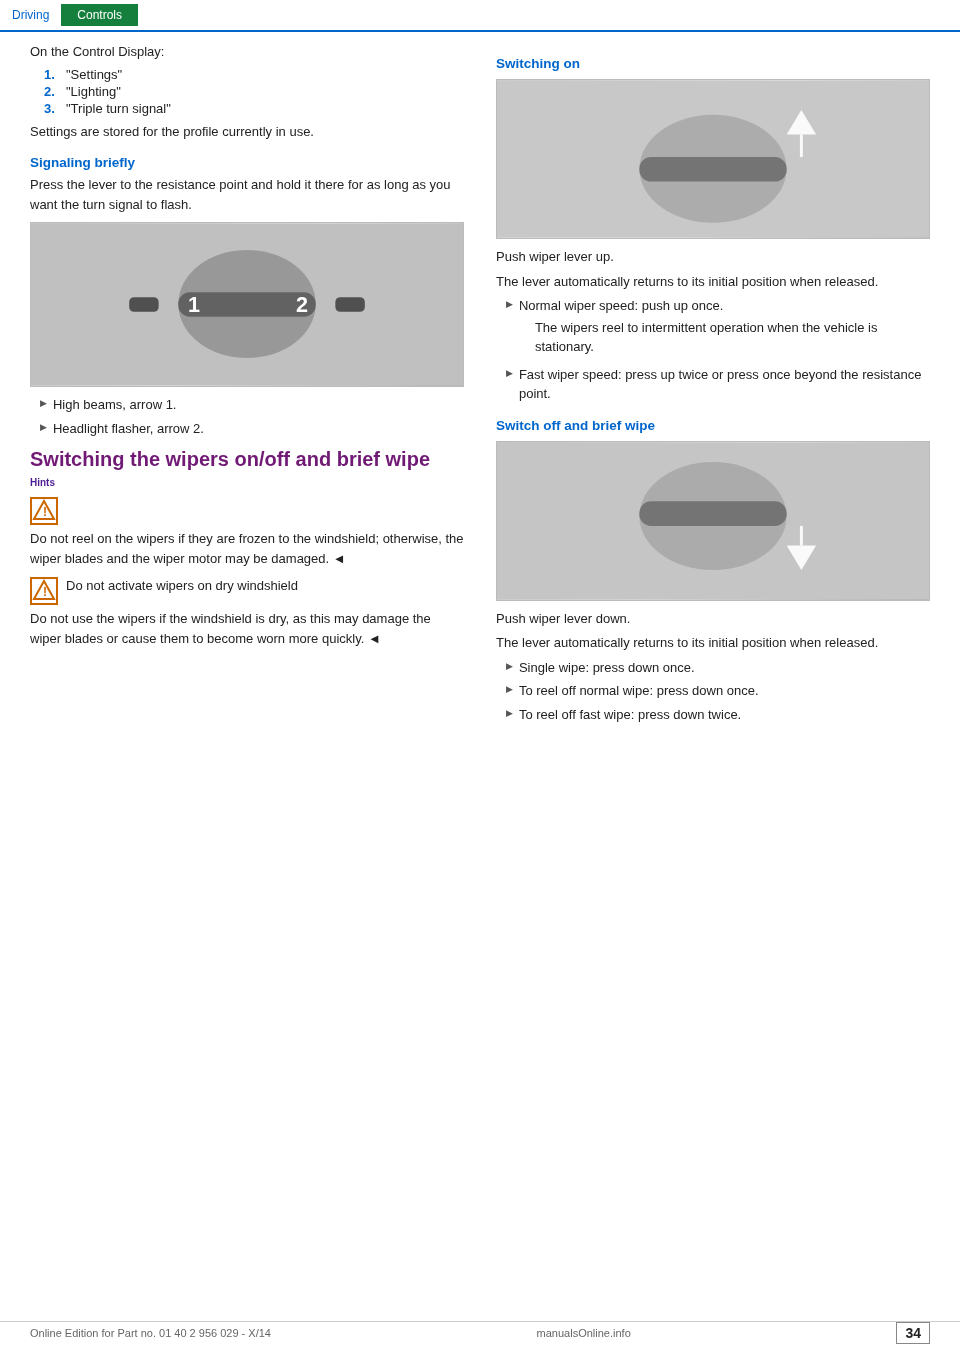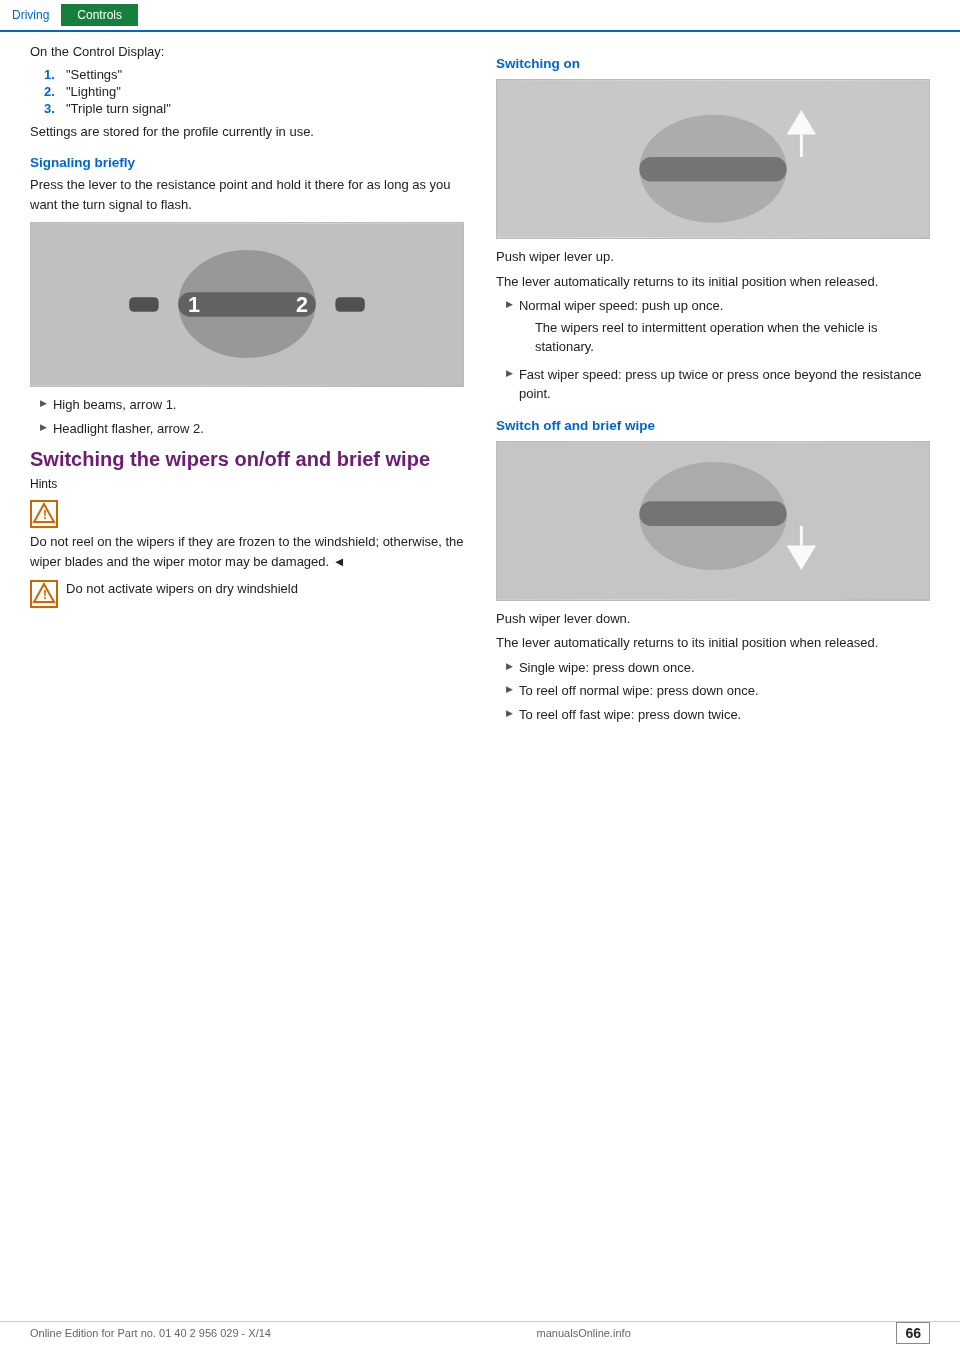--- a/index.html
+++ b/index.html
@@ -65,23 +65,23 @@
       margin-bottom: 6px;
     }
     .sub-heading {
       color: #701a75;
       font-size: 20px;
       font-weight: bold;
       margin-bottom: 4px;
       margin-top: 10px;
     }
     .hints-heading {
-      color: #0f172a;
-      font-size: 12px;
-      font-weight: normal;
+      color: #4c1d95;
+      font-size: 10px;
+      font-weight: bold;
       margin-bottom: 5px;
       margin-top: 6px;
     }
 
     p {
       line-height: 1.5;
       margin-bottom: 5px;
     }
 
     .numbered-list {
@@ -305,20 +305,23 @@
     <div class="warning-box">
       <div class="warning-icon">
         <svg width="24" height="24" viewBox="0 0 24 24">
           <polygon points="12,2 22,20 2,20" fill="none" stroke="#cc6600" stroke-width="2"></polygon>
           <text x="11" y="17" font-size="12" font-weight="bold" fill="#cc6600">!</text>
         </svg>
       </div>
       <span class="warning-text">Do not activate wipers on dry windshield</span>
     </div>
 
+    <p>
+      <span>Do not use the wipers if the windshield is dry, as this may damage the wiper blades or cause them to become worn more quickly.</span> <span>◄</span>
+    </p>
 
   </div>
 
   <div class="right-col">
 
     <div class="section-heading">Switching on</div>
 
     <div class="img-placeholder img-lever-up">
       <svg width="100%" height="100%" style="position:absolute;top:0;left:0;" viewBox="0 0 440 160" preserveAspectRatio="xMidYMid meet">
         <rect x="0" y="0" width="440" height="160" fill="#c8c8c8"></rect>
@@ -374,14 +377,14 @@
       <span class="bullet-triangle">▶</span>
       <span class="bullet-text">To reel off fast wipe: press down twice.</span>
     </div>
 
   </div>
 </div>
 
 <div class="footer">
   <span>Online Edition for Part no. 01 40 2 956 029 - X/14</span>
   <span>manualsOnline.info</span>
-  <span class="footer-page">66</span>
+  <span class="footer-page">34</span>
 </div>
 
 </body></html>

